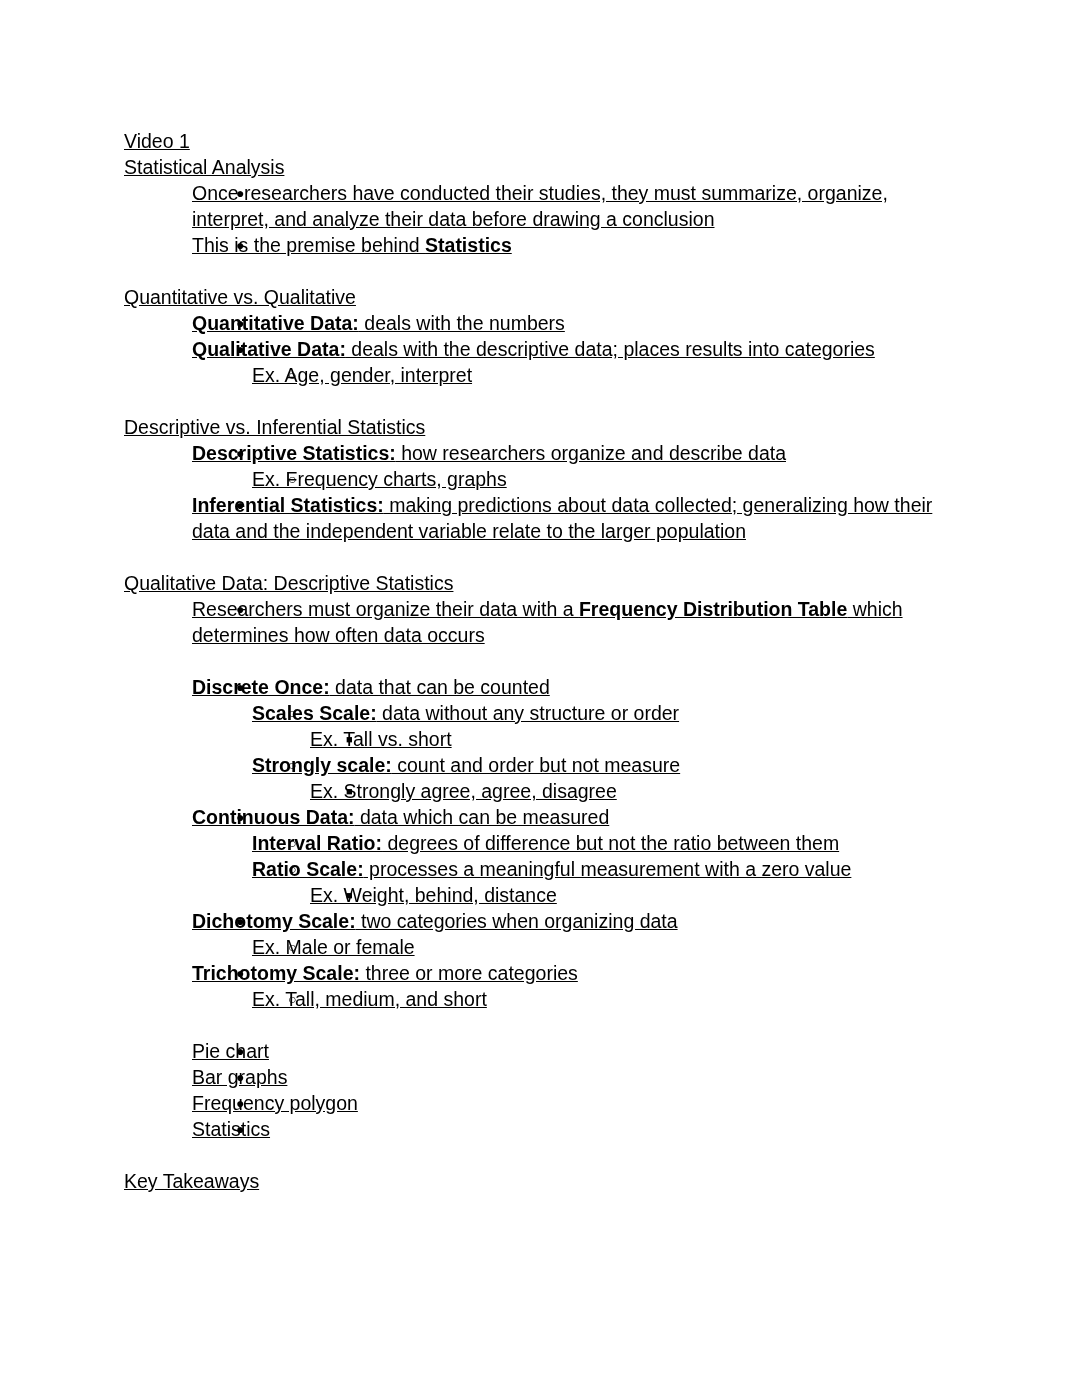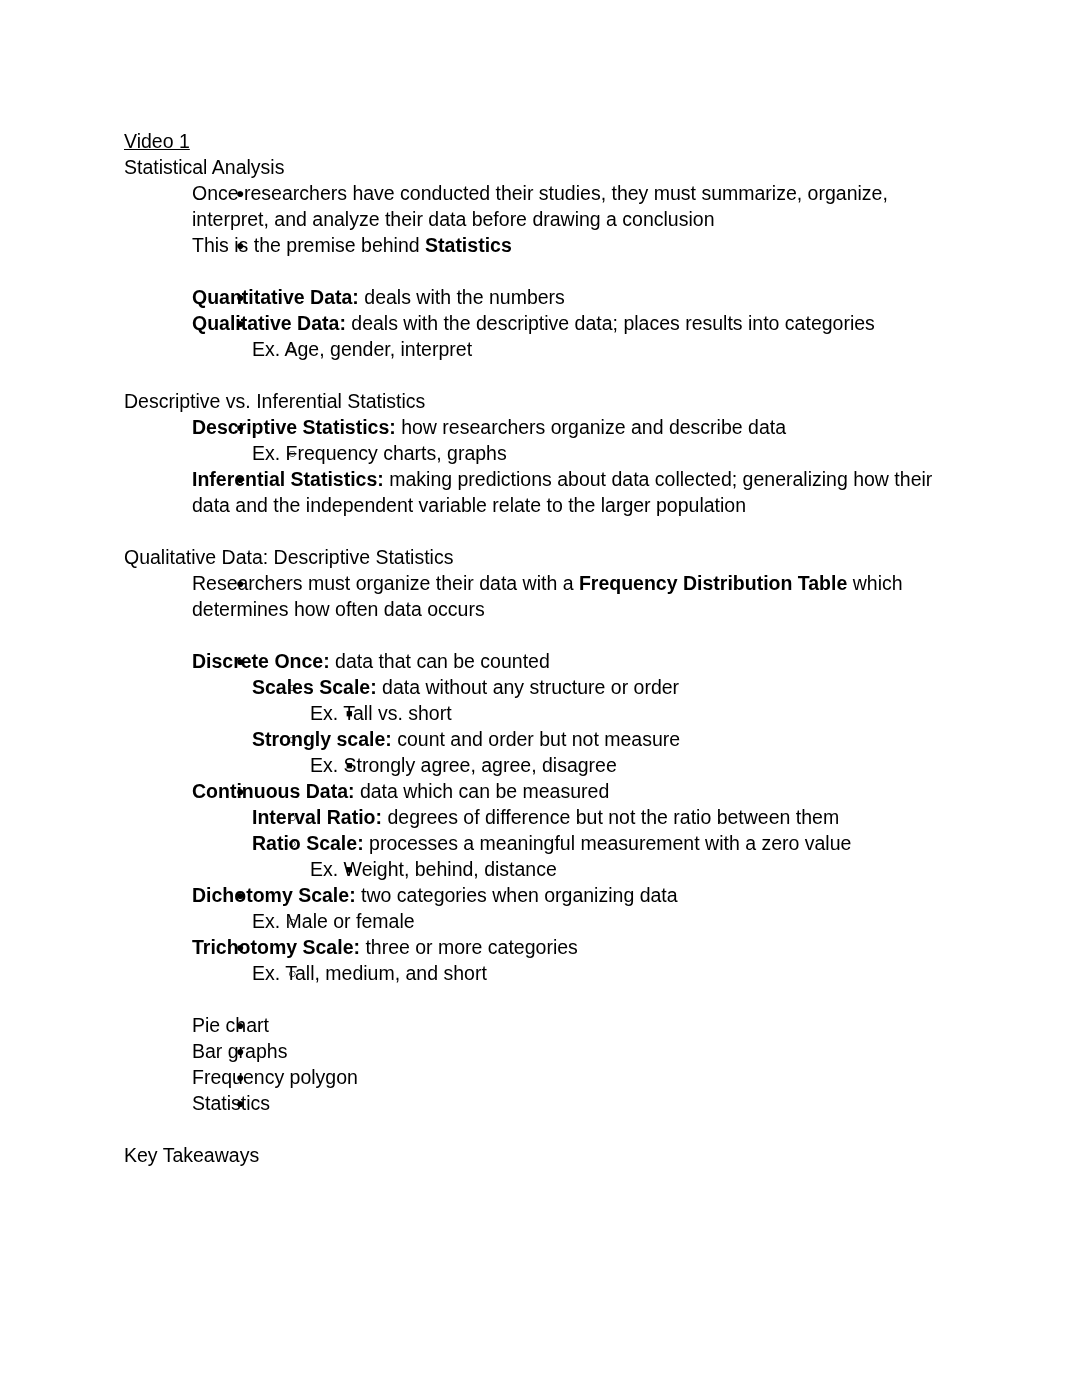--- a/index.html
+++ b/index.html
@@ -23,20 +23,21 @@
     background: #ffffff;
   }
   .doc-title {
     font-size: 19.5px;
     line-height: 26px;
     text-decoration: underline;
     margin: 0 0 0 0;
   }
   .section {
     margin: 0;
+    text-decoration: underline;
   }
   .section-heading {
     font-size: 19.5px;
     line-height: 26px;
     margin: 0;
   }
   .spacer {
     height: 26px;
   }
   ul.level1 {
@@ -120,20 +121,21 @@
           <li class="li1">
             <div class="row">
               <span class="bullet1">●</span>
               <span class="txt">This is the premise behind <b>Statistics</b></span>
             </div>
           </li>
         </ul>
       </div>
       <div class="spacer"></div>
       <div class="section">
+        <div class="section-heading">Quantitative vs. Qualitative</div>
         <ul class="level1">
           <li class="li1">
             <div class="row">
               <span class="bullet1">●</span>
               <span class="txt"><b>Quantitative Data:</b> deals with the numbers</span>
             </div>
           </li>
           <li class="li1">
             <div class="row">
               <span class="bullet1">●</span>

